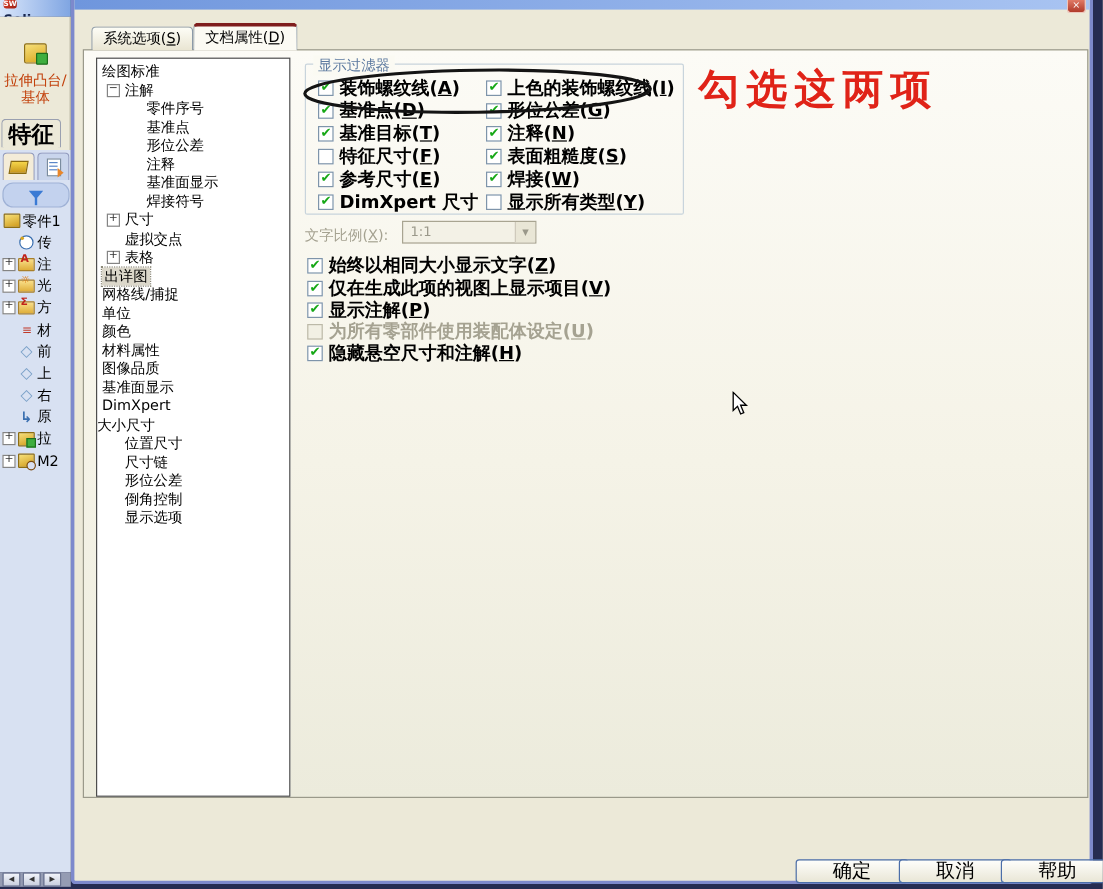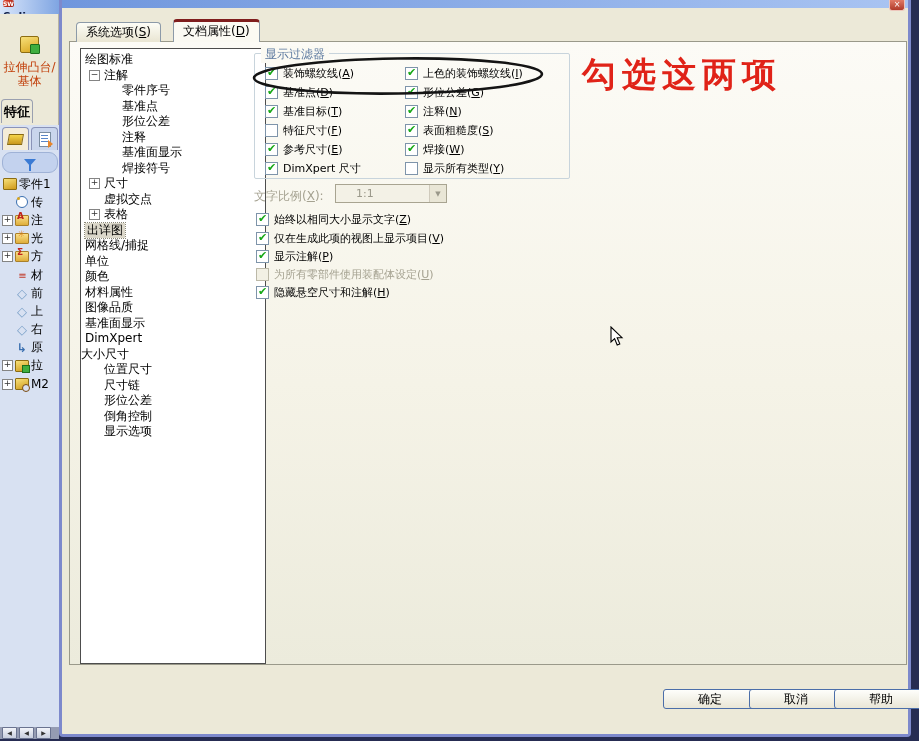--- a/index.html
+++ b/index.html
@@ -9,21 +9,21 @@
   
   #app-strip{position:absolute;left:0;top:0;width:59px;height:741px;}
   .app-titlebar{position:absolute;left:0;top:0;width:59px;height:14px;background:linear-gradient(90deg,#d9e6fb,#7fa5e2);display:flex;align-items:flex-start;gap:3px;padding-left:3px;box-sizing:border-box;flex-direction:column;}
   .sw-logo{width:11px;height:11px;background:linear-gradient(135deg,#e0422e,#9c1f14);border-radius:2px;color:#fff;font-size:6px;font-weight:bold;display:flex;align-items:center;justify-content:center;}
   .app-title{font-size:11px;font-weight:bold;color:#17264e;}
   .app-toolbar{position:absolute;left:0;top:14px;width:59px;height:111px;background:#ece9d8;border-right:1px solid #b9b5a2;box-sizing:border-box;}
   .big-btn{position:absolute;left:3px;top:22px;width:53px;text-align:center;}
   .big-btn .tool-icon{display:inline-block;width:17px;height:15px;position:relative;background:linear-gradient(160deg,#f7e07a,#d8a51e);border:1px solid #8d6d12;border-radius:2px;}
   .big-btn .tool-icon:after{content:"";position:absolute;right:-2px;bottom:-2px;width:8px;height:8px;background:#3fae3f;border:1px solid #1c6e1c;border-radius:1px;}
   .big-btn .lbl{display:block;margin-top:3px;font-size:12px;line-height:14px;color:#c2410c;}
-  .feature-tab{position:absolute;left:1px;top:85px;width:32px;height:24px;background:#ece9d8;border:1px solid #9aa0b0;border-bottom:none;border-radius:4px 4px 0 0;font-size:13px;font-weight:bold;text-align:center;line-height:24px;box-sizing:border-box;}
+  .feature-tab{position:absolute;left:1px;top:85px;width:50px;height:24px;background:#ece9d8;border:1px solid #9aa0b0;border-bottom:none;border-radius:4px 4px 0 0;font-size:19px;font-weight:bold;text-align:center;line-height:24px;box-sizing:border-box;}
   .left-panel{position:absolute;left:0;top:125px;width:59px;height:602px;background:#d8e1f2;overflow:hidden;}
   .panel-tabs{position:absolute;left:2px;top:2px;display:flex;gap:2px;}
   .ptab{width:25px;height:22px;border:1px solid #8a93b8;border-bottom:none;border-radius:4px 4px 0 0;display:flex;align-items:center;justify-content:center;background:#c9d5ec;}
   .ptab.active{background:#f4ecd8;}
   .icon-blocks{width:13px;height:9px;background:linear-gradient(#f5d54a,#c9971c);border:1px solid #8a6a10;transform:skewX(-10deg);}
   .icon-page{width:10px;height:13px;background:#fff;border:1px solid #7a8ca0;position:relative;}
   .icon-page:before{content:"";position:absolute;left:1px;top:2px;width:7px;height:1px;background:#5a86c8;box-shadow:0 3px 0 #5a86c8,0 6px 0 #5a86c8;}
   .icon-page:after{content:"";position:absolute;right:-3px;bottom:-2px;width:0;height:0;border-left:5px solid #e8862a;border-top:4px solid transparent;border-bottom:4px solid transparent;}
   .filter-bar{position:absolute;left:2px;top:27px;width:54px;height:19px;background:#c3d2ee;border:1px solid #9fb2d6;border-radius:9px;display:flex;align-items:center;justify-content:center;}
   .funnel{width:0;height:0;border-left:6px solid transparent;border-right:6px solid transparent;border-top:7px solid #3a7ad4;position:relative;}
@@ -42,59 +42,59 @@
   .ic-material{font-size:10px;color:#c03a2a;letter-spacing:-1px;}
   .ic-plane{color:#7aa0c8;font-size:13px;line-height:13px;}
   .ic-origin{color:#3a6fb0;font-size:12px;font-weight:bold;}
   .panel-nav{position:absolute;left:0;top:727px;width:59px;height:12px;background:#959cb3;display:flex;gap:2px;align-items:center;padding-left:2px;box-sizing:border-box;}
   .nav-btn{width:13px;height:10px;background:linear-gradient(#f2f4fa,#c8cede);border:1px solid #6a7390;font-size:6px;line-height:9px;text-align:center;color:#333;border-radius:1px;}
 
   
   #dialog{position:absolute;left:59px;top:0;width:852px;height:737px;box-sizing:border-box;background:#ece9d8;border:3px solid #7d89cc;border-top:none;border-radius:0 0 4px 4px;}
   .dlg-titlebar{position:absolute;left:0;top:0;width:100%;height:8px;background:linear-gradient(90deg,#6f96dd,#a9c4f2);}
   .dlg-close{position:absolute;right:3px;top:0;width:14px;height:10px;background:linear-gradient(#e07a66,#b03a2a);border:1px solid #edc6bc;border-top:none;border-radius:0 0 3px 3px;color:#fff;font-size:8px;line-height:9px;text-align:center;}
-  .tabstrip{position:absolute;left:14px;top:19px;height:23px;display:flex;align-items:flex-end;gap:12px;z-index:3;}
+  .tabstrip{position:absolute;left:14px;top:19px;height:23px;display:flex;align-items:flex-end;gap:0;z-index:3;}
   .tab{height:20px;box-sizing:border-box;border:1px solid #8c9aa8;border-bottom:none;border-radius:4px 4px 0 0;background:linear-gradient(#fdfdf6,#e9e5d2);font-size:12px;padding:0 9px;line-height:18px;color:#000;}
   .tab.active{height:23px;background:#fbfaf3;border-top:3px solid #7f1d1d;line-height:19px;}
   .tabpage{position:absolute;left:7px;top:41px;width:838px;height:624px;box-sizing:border-box;background:linear-gradient(180deg,#fcfbf6 0%,#f5f3e7 55%,#ecebdc 100%);border:1px solid #9a998a;z-index:2;}
 
   
-  .doc-tree{position:absolute;left:10px;top:6px;width:186px;height:616px;background:#fff;border:1px solid #4d4d4d;box-sizing:border-box;padding-top:3px;overflow:hidden;}
+  .doc-tree{position:absolute;left:10px;top:6px;width:162px;height:616px;background:#fff;border:1px solid #4d4d4d;box-sizing:border-box;padding-top:3px;overflow:hidden;}
   .trow{height:15.5px;line-height:15.5px;font-size:12px;white-space:nowrap;display:flex;align-items:center;}
   .texp{width:9px;height:9px;border:1px solid #848484;background:#fff;font-size:9px;line-height:7px;text-align:center;margin-right:4px;flex:none;color:#333;}
   .trow .sel{background:#dbd7ca;outline:1px dotted #8b8878;padding:0 2px;}
 
   
   .groupbox{position:absolute;left:184px;top:11px;width:316px;height:126px;border:1px solid #c8d4dc;border-radius:2px;box-sizing:border-box;}
   .group-title{position:absolute;left:6px;top:-8px;background:#fbfaf3;padding:0 4px;font-size:12px;color:#5d7aa0;}
   .group-grid{position:absolute;left:10px;top:10px;display:grid;grid-template-columns:140px 166px;grid-auto-rows:19px;align-items:center;}
 
   
-  .cbrow{display:flex;align-items:center;gap:5px;font-size:11px;color:#000;white-space:nowrap;}
+  .cbrow{display:flex;align-items:center;gap:5px;font-size:15px;color:#000;white-space:nowrap;font-weight:bold;}
   .cb{width:13px;height:13px;box-sizing:border-box;background:#fff;border:1px solid #7e94aa;flex:none;position:relative;}
   .cb.checked:after{content:"\2714";position:absolute;left:1px;top:-2px;font-size:11px;font-weight:bold;color:#17a817;}
   .cb.disabled{background:#f2f0e4;border-color:#bcb9a8;}
   .cbrow .gray{color:#a5a291;}
   u{text-decoration:underline;}
 
   
   .textscale-label{position:absolute;left:184px;top:146px;font-size:12px;color:#a5a291;}
-  .combo{position:absolute;left:265px;top:142px;width:112px;height:19px;box-sizing:border-box;background:#f3f1e6;border:1px solid #a8a491;display:flex;align-items:center;padding-left:14px;}
+  .combo{position:absolute;left:265px;top:142px;width:112px;height:19px;box-sizing:border-box;background:#f3f1e6;border:1px solid #a8a491;display:flex;align-items:center;}
   .combo .val{flex:1;font-size:11px;color:#9a988a;padding-left:6px;}
   .combo .drop{width:16px;height:100%;background:#e9e6d6;border-left:1px solid #cfcabc;display:flex;align-items:center;justify-content:center;font-size:7px;color:#9a988a;}
 
   
   .option-row{position:absolute;left:186px;}
 
   
   .red-note{position:absolute;left:512px;top:10px;font-family:"DejaVu Serif",serif;font-size:34px;font-weight:bold;color:#e02318;letter-spacing:6px;white-space:nowrap;}
   .oval-svg{position:absolute;left:0;top:0;width:838px;height:624px;pointer-events:none;z-index:5;}
 
   
-  .dlg-btn{position:absolute;top:689px;width:94px;height:20px;box-sizing:border-box;background:linear-gradient(#fefefb,#e9e6d6);border:1px solid #4b6ea9;border-radius:3px;font-size:12px;text-align:center;line-height:18px;color:#000;}
+  .dlg-btn{position:absolute;top:716px;width:94px;height:20px;box-sizing:border-box;background:linear-gradient(#fefefb,#e9e6d6);border:1px solid #4b6ea9;border-radius:3px;font-size:16px;text-align:center;line-height:18px;color:#000;}
 
   
   #cursor{position:absolute;left:610px;top:326px;z-index:9;}
 </style>
 </head>
 <body>
 
 <div id="page">
 
   <div id="app-strip">

